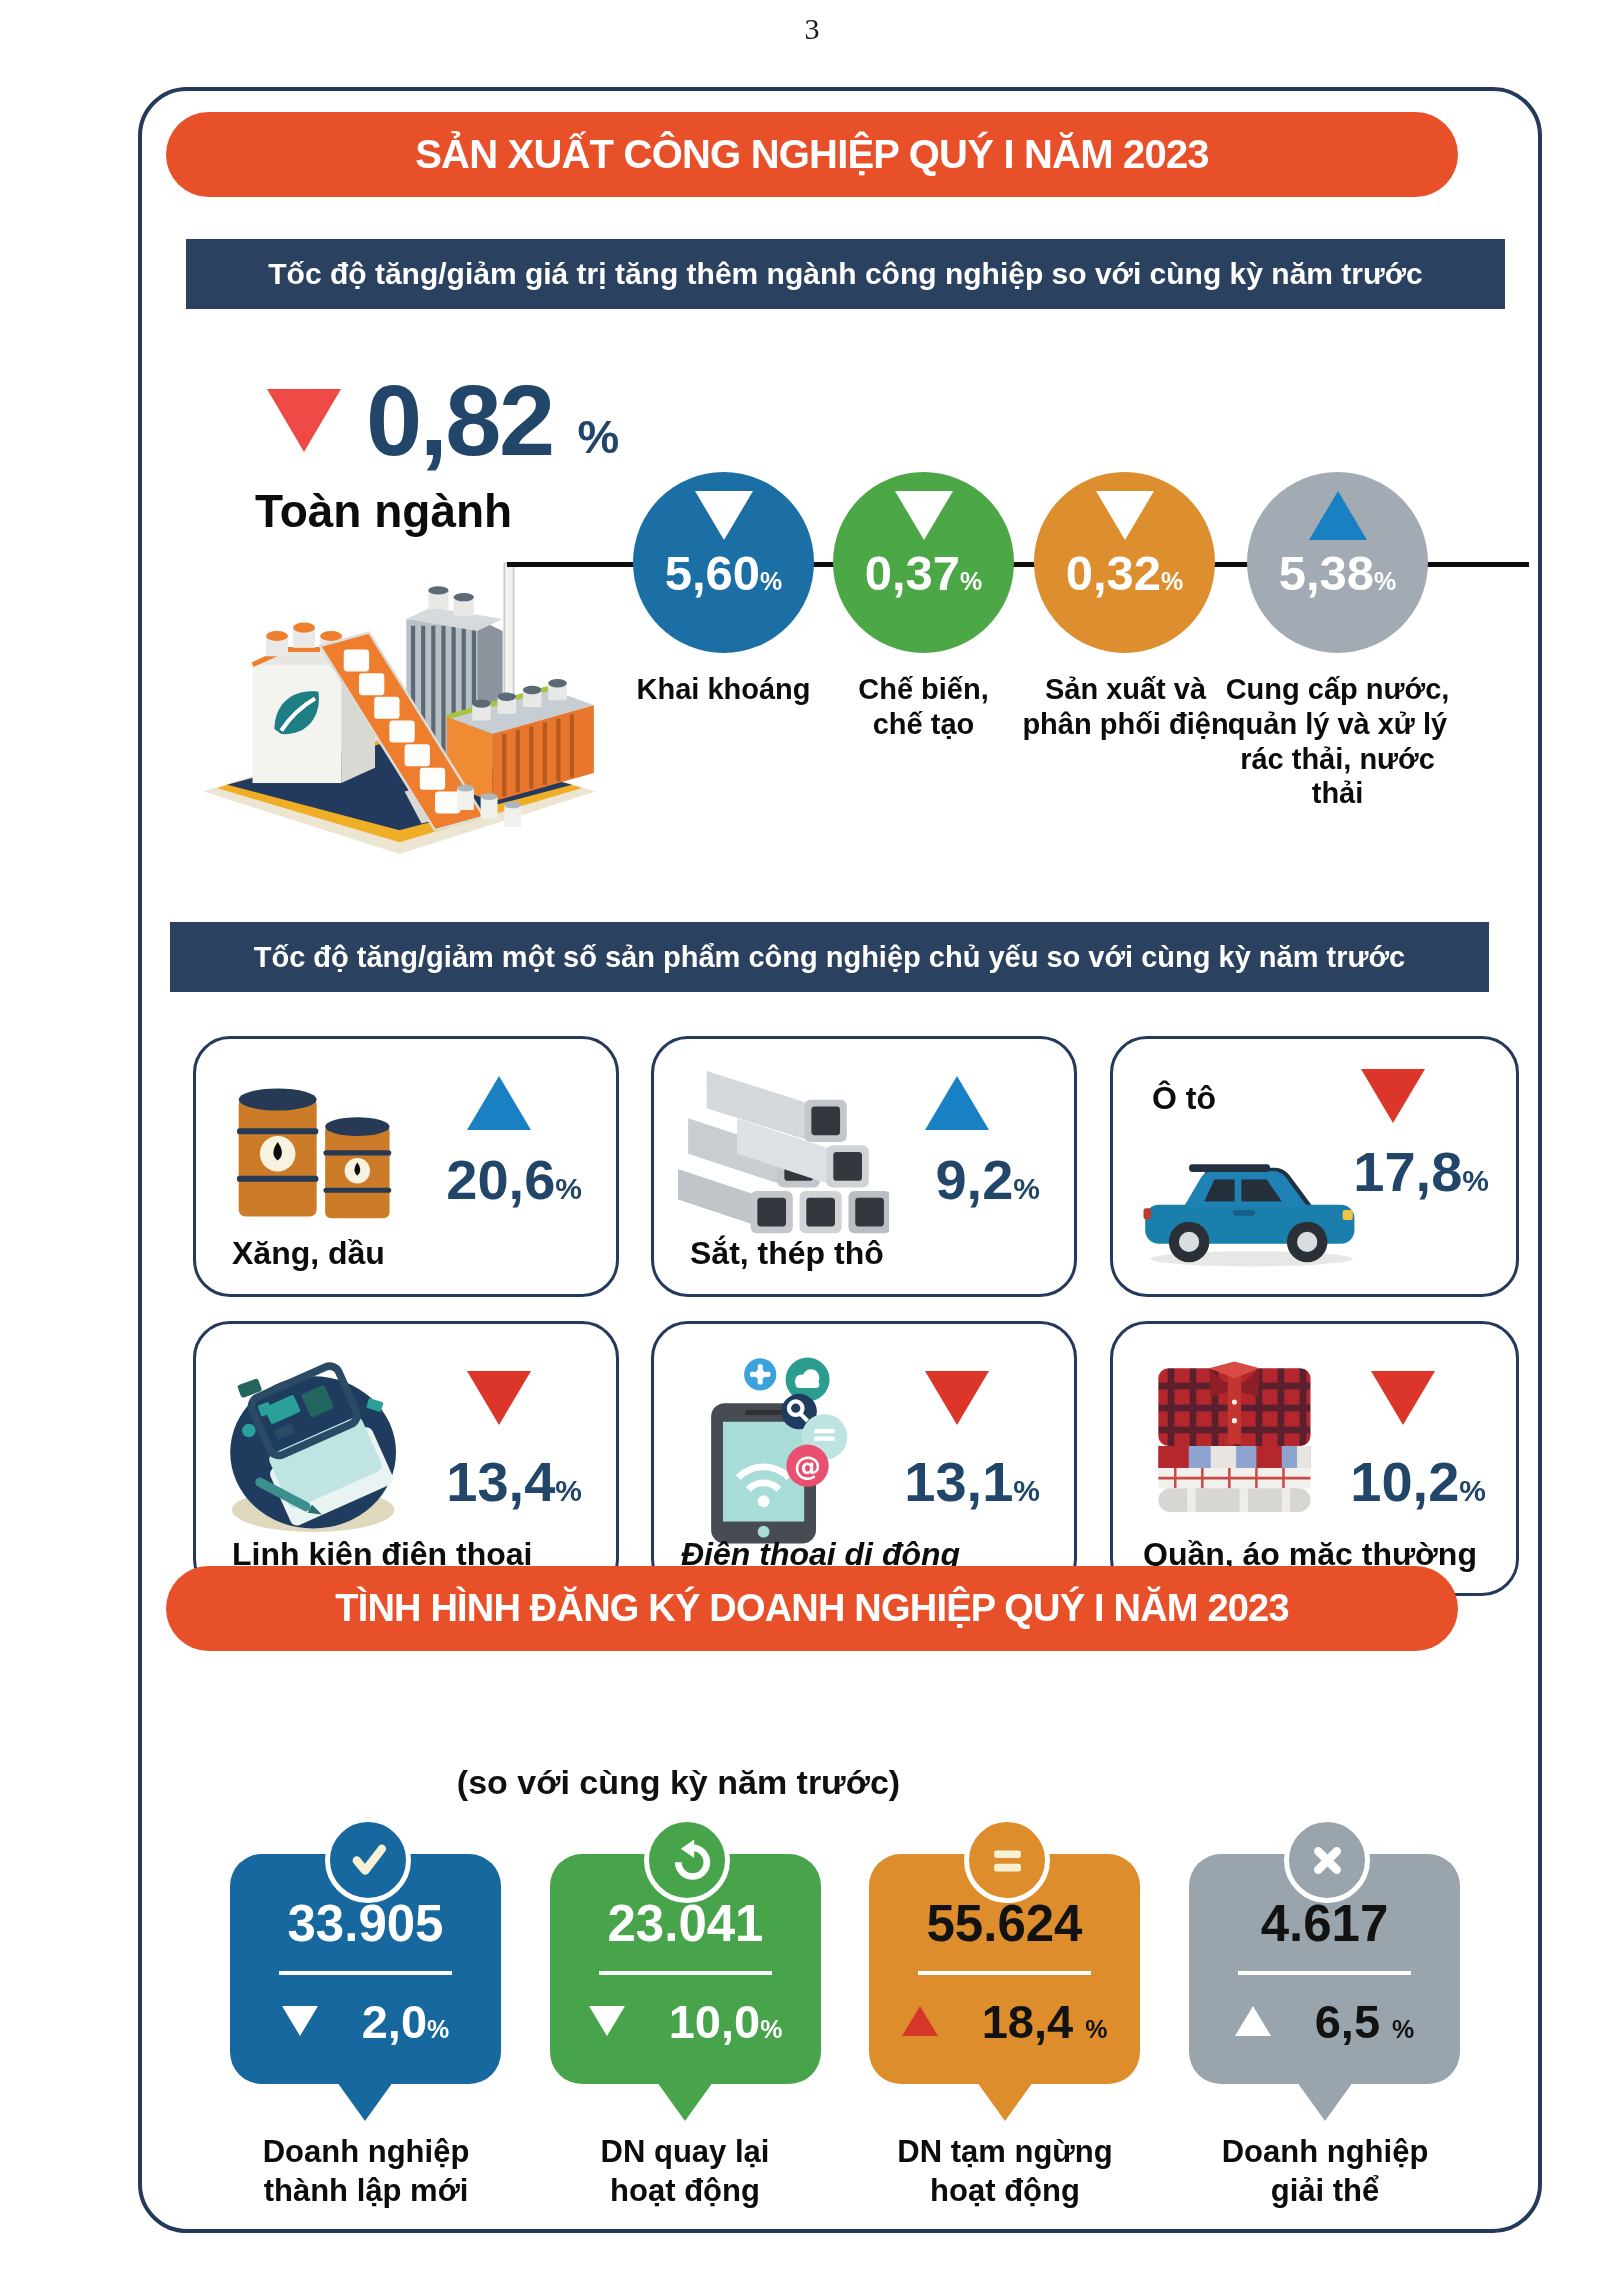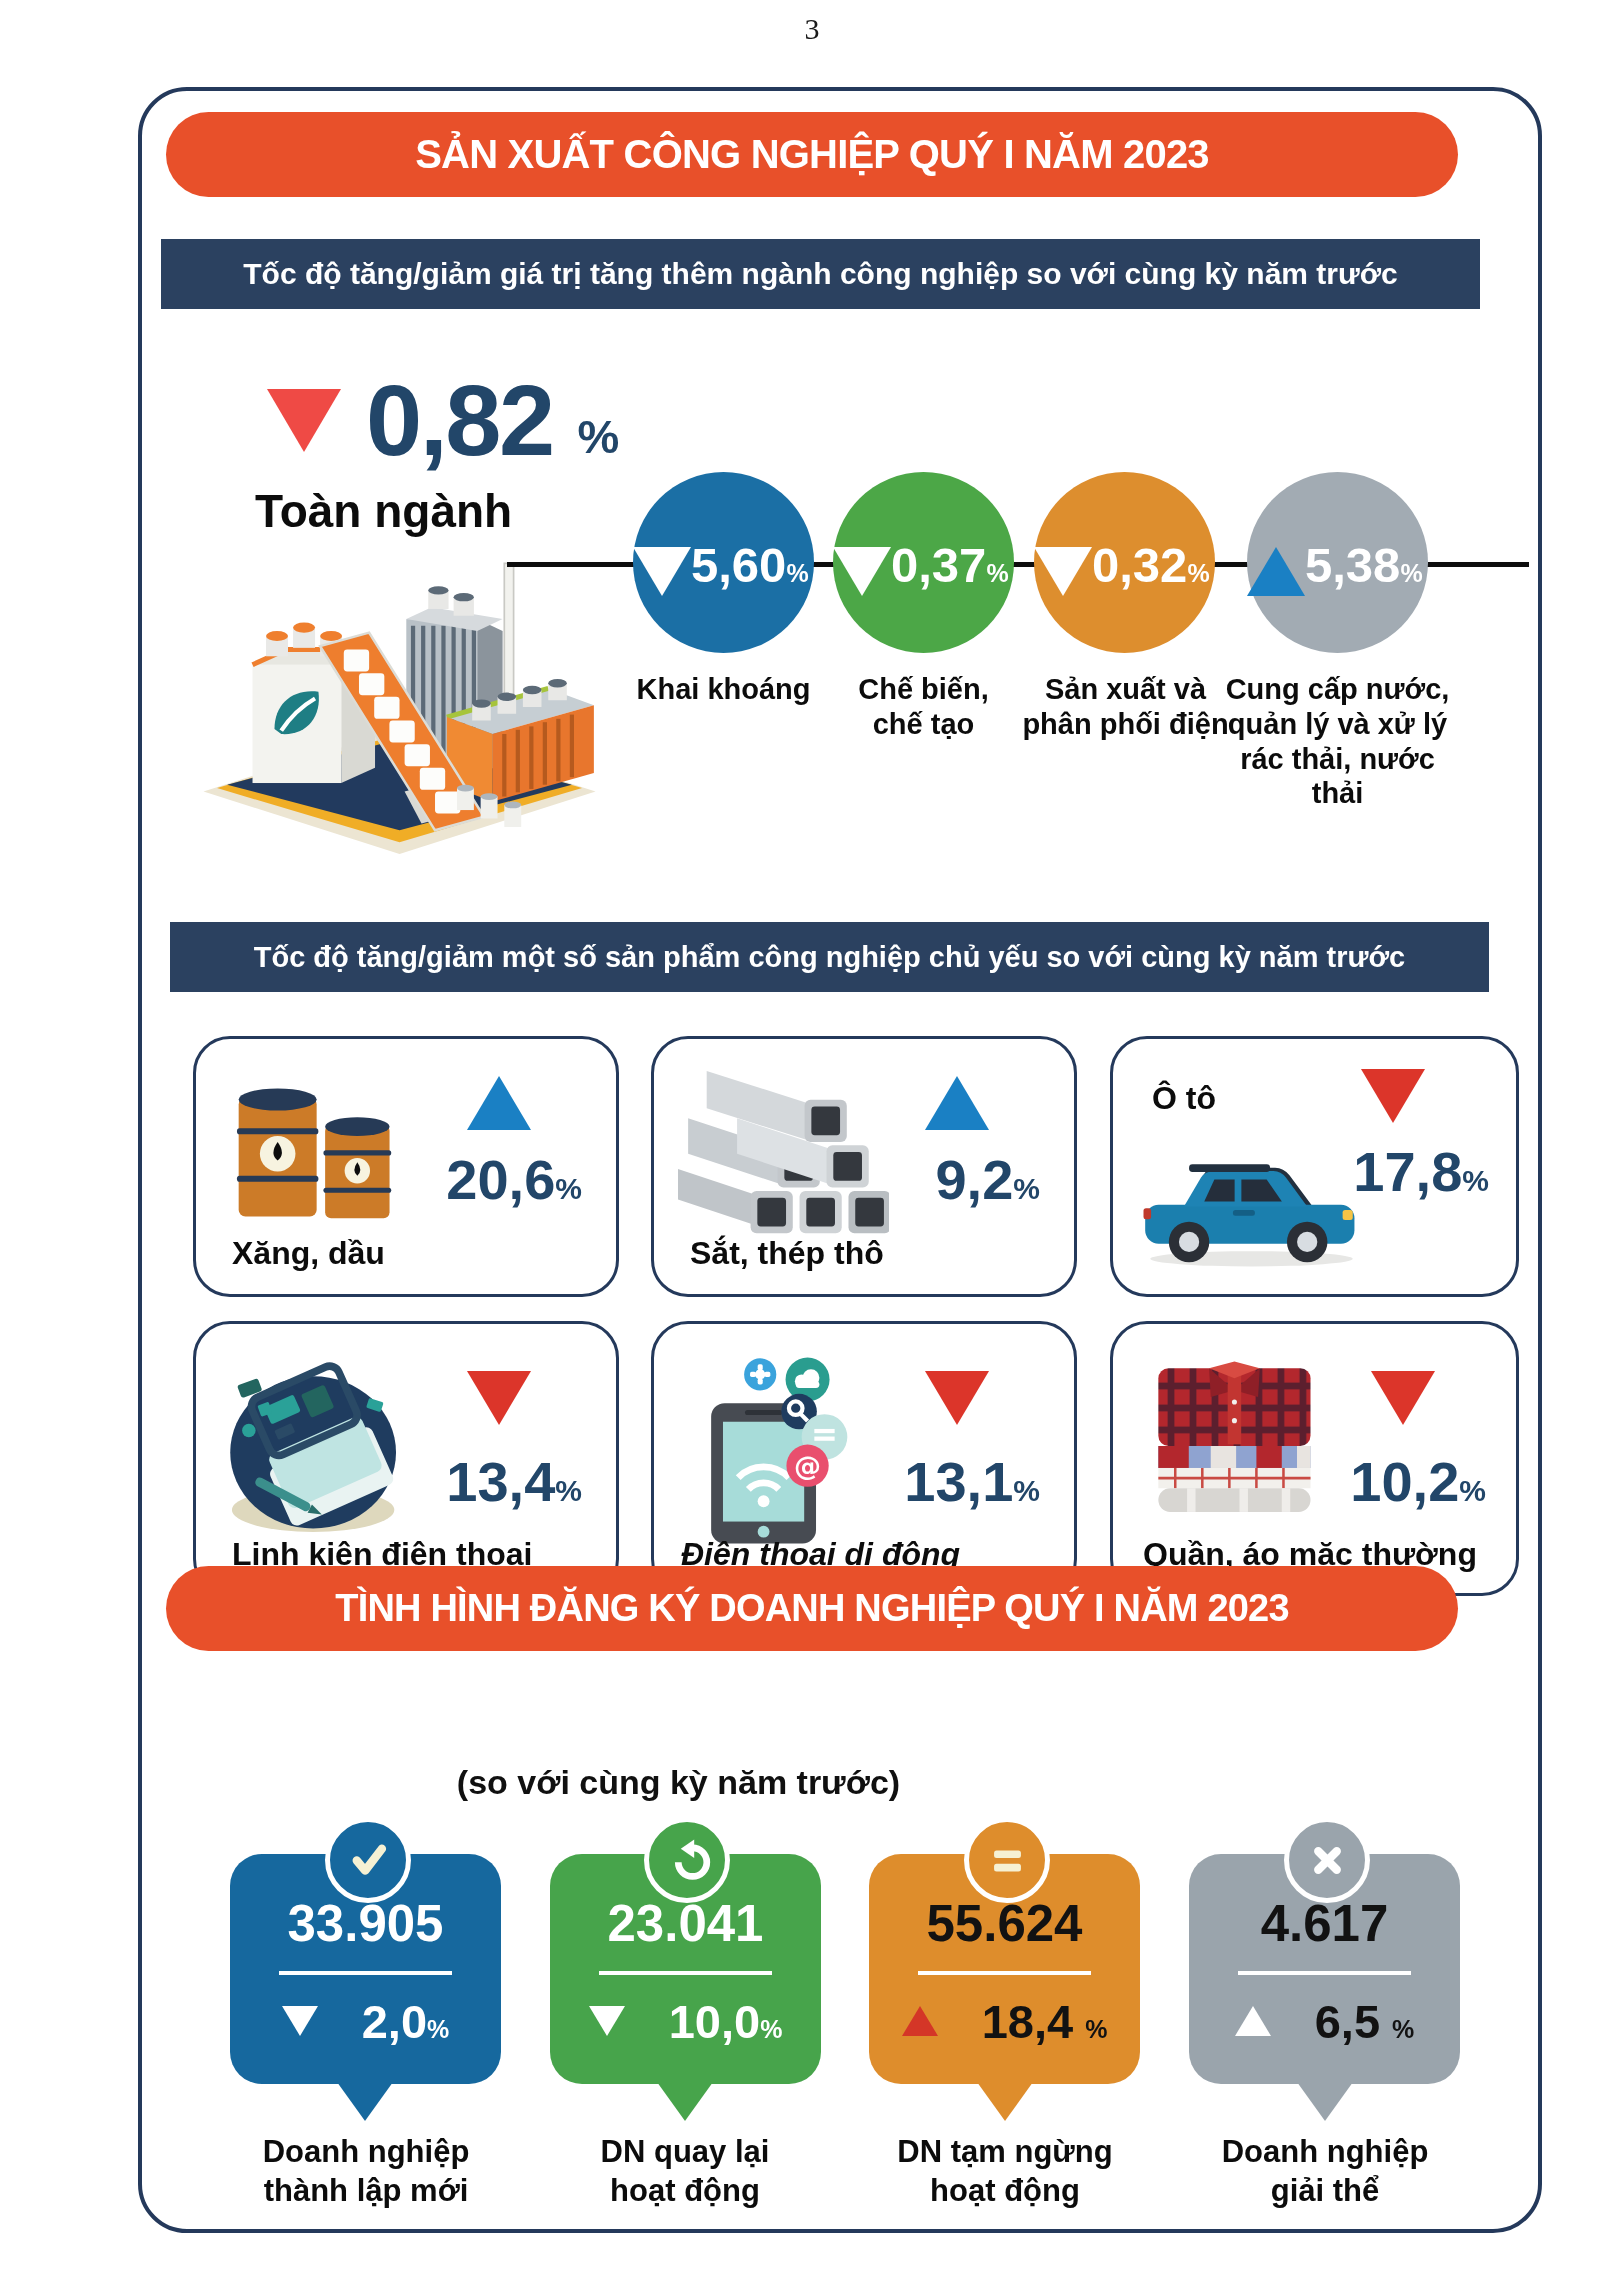--- a/index.html
+++ b/index.html
@@ -5,21 +5,21 @@
   html,body{margin:0;padding:0;background:#ffffff;}
   body{font-family:"Liberation Sans","DejaVu Sans",sans-serif;}
   .stage{position:relative;width:1624px;height:2295px;background:#fff;overflow:hidden;}
   .abs{position:absolute;}
   .page-num{left:0;top:12px;width:100%;text-align:center;font-family:"Liberation Serif","DejaVu Serif",serif;font-size:30px;color:#1a1a1a;}
   .outer{left:138px;top:87px;width:1396px;height:2138px;border:4.2px solid #24395b;border-radius:49px;background:#fff;}
   .banner{display:flex;align-items:center;justify-content:center;text-align:center;}
   .banner.orange{background:#e8502a;border-radius:44px;color:#fff;font-weight:bold;}
   .banner.navy{background:#2b4160;color:#fff;font-weight:bold;}
   .b1{left:166px;top:112px;width:1292px;height:85px;font-size:40px;letter-spacing:-0.8px;}
-  .n1{left:161px;top:239px;width:1319px;height:70px;font-size:30px;}
+  .n1{left:186px;top:239px;width:1319px;height:70px;font-size:30px;}
   .n2{left:170px;top:922px;width:1319px;height:70px;font-size:29px;}
   .b2{left:166px;top:1566px;width:1292px;height:85px;font-size:38px;letter-spacing:-0.8px;}
   .note{left:0;top:1763px;width:1357px;text-align:center;font-size:34px;font-weight:bold;color:#101010;}
 
   
   .tri{width:0;height:0;}
   .tri.big-down{border-left:37px solid transparent;border-right:37px solid transparent;border-top:63px solid #ef4a45;}
   .tri.circ-down{border-left:29px solid transparent;border-right:29px solid transparent;border-top:49px solid #ffffff;}
   .tri.circ-up{border-left:29px solid transparent;border-right:29px solid transparent;border-bottom:49px solid #1a80c4;}
   .tri.card-up{border-left:32px solid transparent;border-right:32px solid transparent;border-bottom:54px solid #1a80c4;}
@@ -28,21 +28,21 @@
   .tri.box-up-r{border-left:18px solid transparent;border-right:18px solid transparent;border-bottom:30px solid #d43627;}
   .tri.box-up-w{border-left:18px solid transparent;border-right:18px solid transparent;border-bottom:30px solid #ffffff;}
 
   .bigrow{left:267px;top:370px;display:flex;align-items:center;gap:25px;}
   .big-num{font-size:101px;font-weight:bold;color:#224669;line-height:1;letter-spacing:-2.5px;}
   .big-pct{font-size:47px;font-weight:bold;color:#224669;align-self:flex-end;margin-bottom:6.8px;}
   .toan{left:255px;top:484px;font-size:46px;font-weight:bold;color:#0c0c0c;}
 
   .hline{left:507px;top:562px;width:1022px;height:5px;background:#0d0d0d;}
 
-  .sector{width:181px;height:181px;border-radius:50%;top:472px;display:flex;align-items:center;}
+  .sector{width:181px;height:181px;border-radius:50%;top:472px;display:flex;flex-direction:column;align-items:center;}
   .sector .tri{margin-top:18.6px;}
   .secval{display:flex;align-items:baseline;color:#fff;font-weight:bold;margin-top:5px;}
   .secval .v{font-size:49px;}
   .secval .pct{font-size:25px;}
   .c1{left:633px;background:#1b6fa5;}
   .c2{left:833px;background:#4ca747;}
   .c3{left:1034px;background:#dd8e2e;}
   .c4{left:1247px;background:#a2abb3;}
   .seclab{top:672px;width:237px;text-align:center;font-size:29px;font-weight:bold;color:#0c0c0c;line-height:1.2;white-space:pre-line;}
   .sl1{left:605px;} .sl2{left:805px;} .sl3{left:1007px;} .sl4{left:1219px;}

